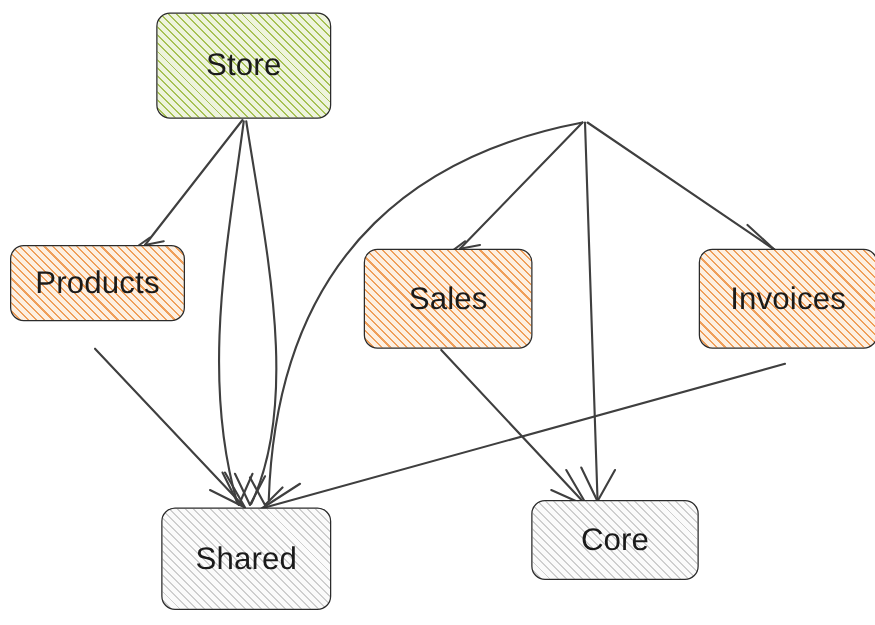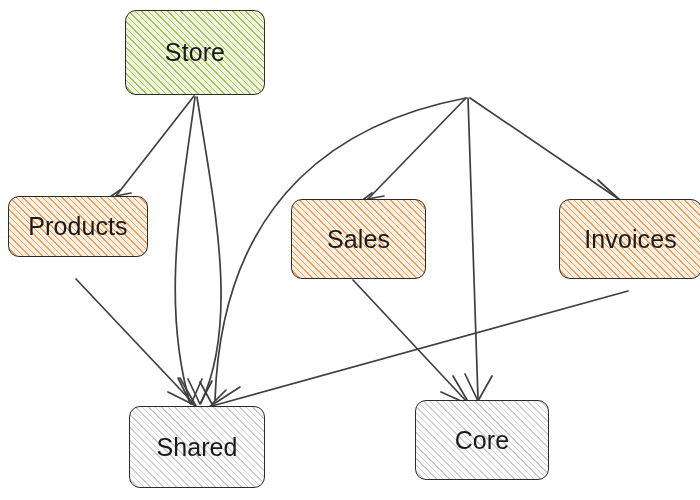--- a/index.html
+++ b/index.html
@@ -159,17 +159,17 @@
   </div>
 
   <div class="node hatch-orange" style="left:559px; top:199px; width:143px; height:80px;">
     <span class="node-label">Invoices</span>
   </div>
 
   <div class="node hatch-gray" style="left:129px; top:406px; width:136px; height:82px;">
     <span class="node-label">Shared</span>
   </div>
 
-  <div class="node hatch-gray" style="left:415px; top:400px; width:134px; height:80px;">
+  <div class="node hatch-gray" style="left:425px; top:400px; width:134px; height:64px;">
     <span class="node-label">Core</span>
   </div>
 
 </div>
 
 </body></html>

